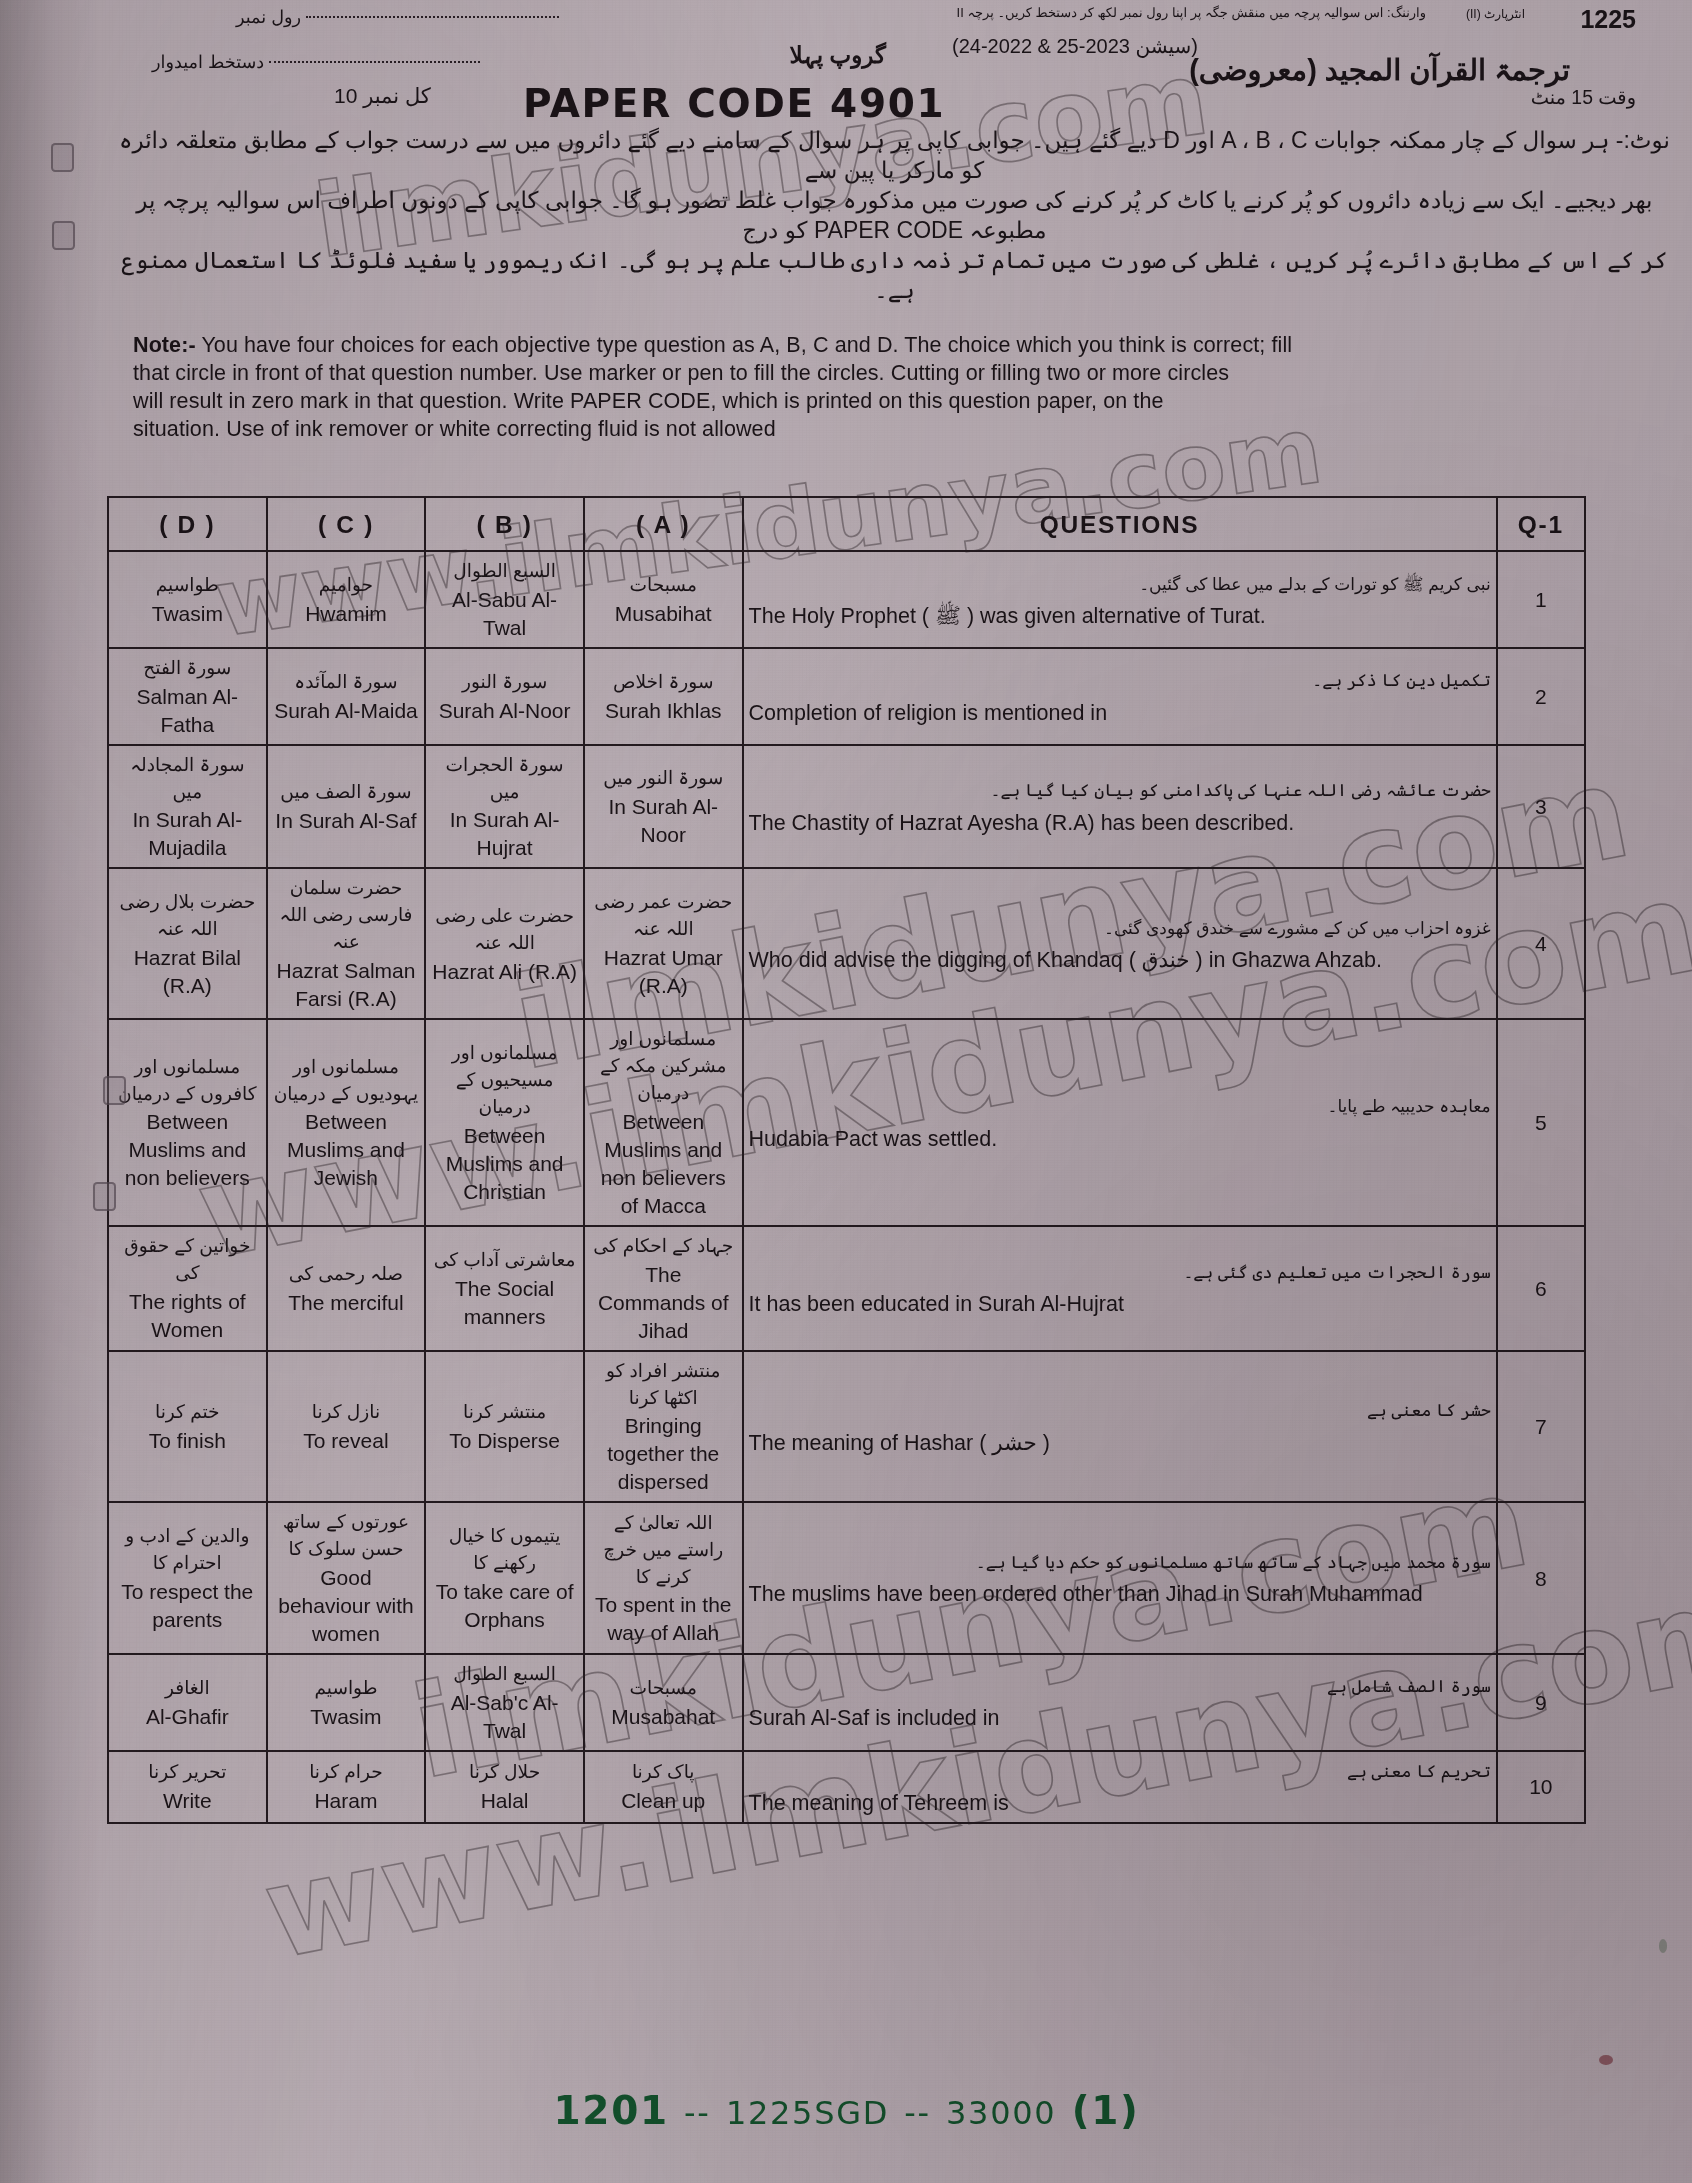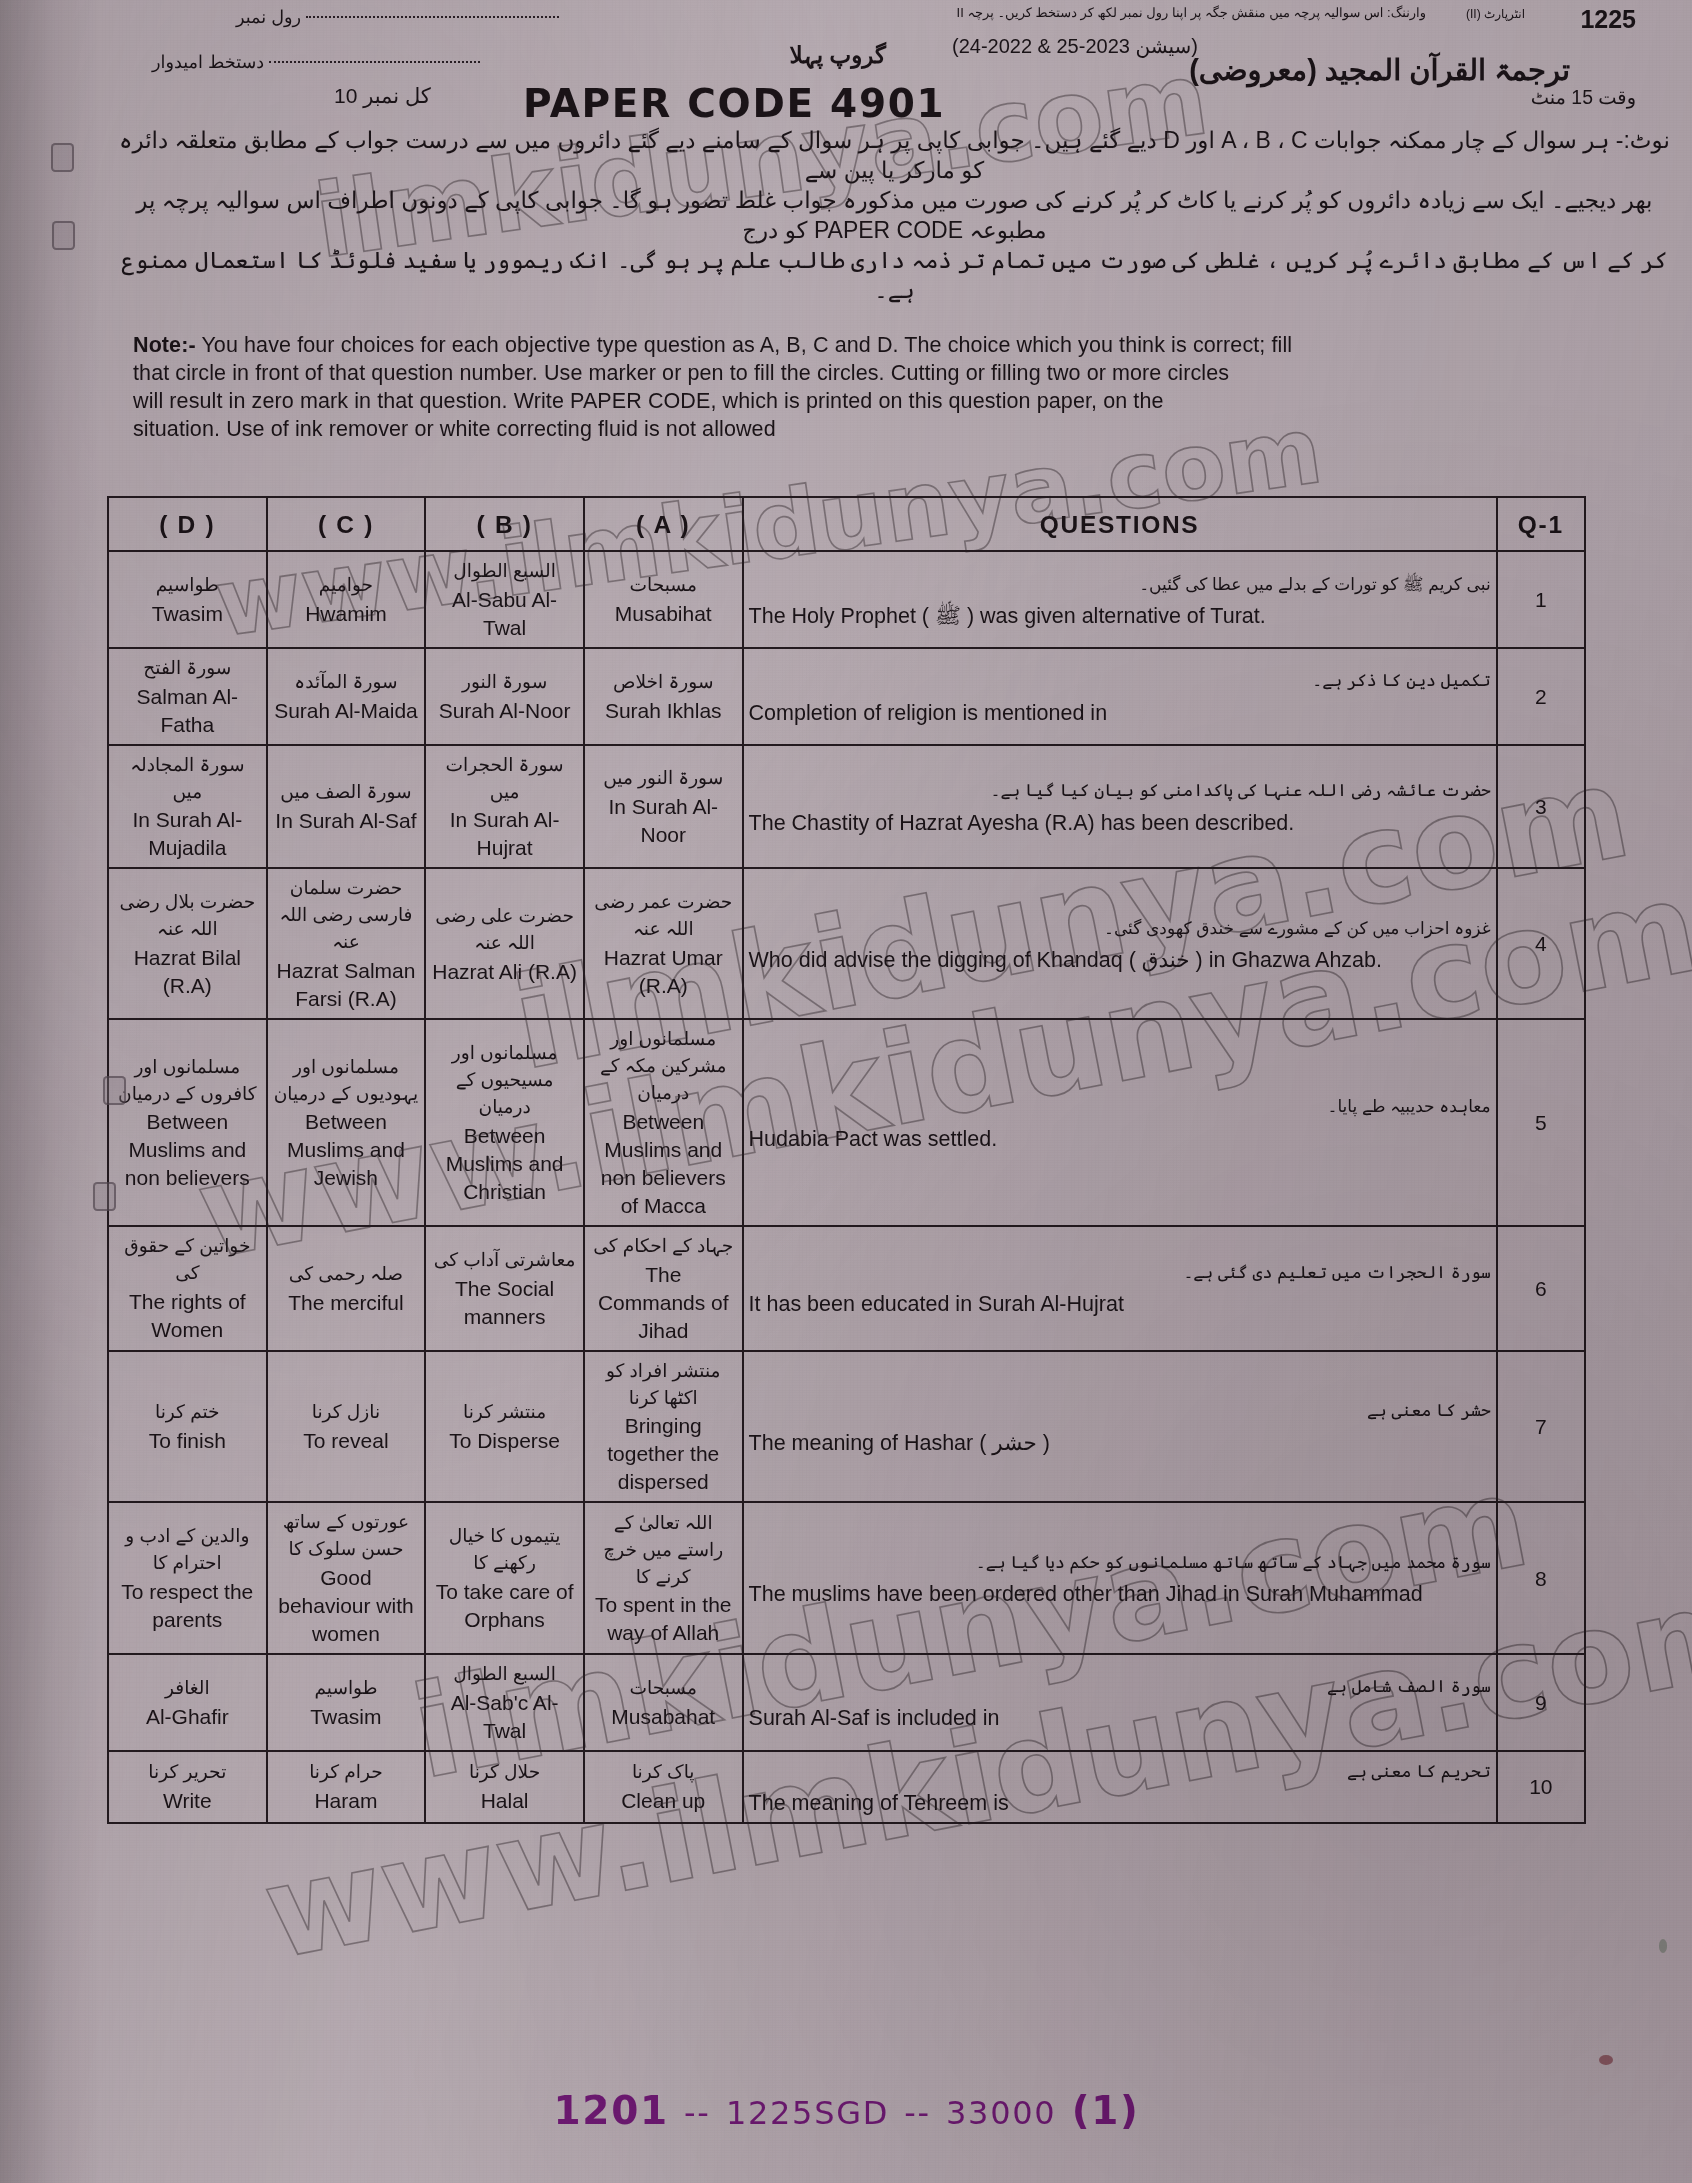--- a/index.html
+++ b/index.html
@@ -210,21 +210,21 @@
 
   
   #footer {
     position: absolute;
     left: 0; top: 2088px; width: 1693px;
     text-align: center;
     font-size: 39px;
     font-weight: bold;
     letter-spacing: 1.7px;
     font-family: "DejaVu Sans", sans-serif;
-    color: #701a75;
+    color: #14532d;
   }
   #footer .small { font-size: 32px; font-weight: normal; }
 
   
   #watermark {
     position: absolute;
     inset: 0;
     pointer-events: none;
     overflow: hidden;
   }

